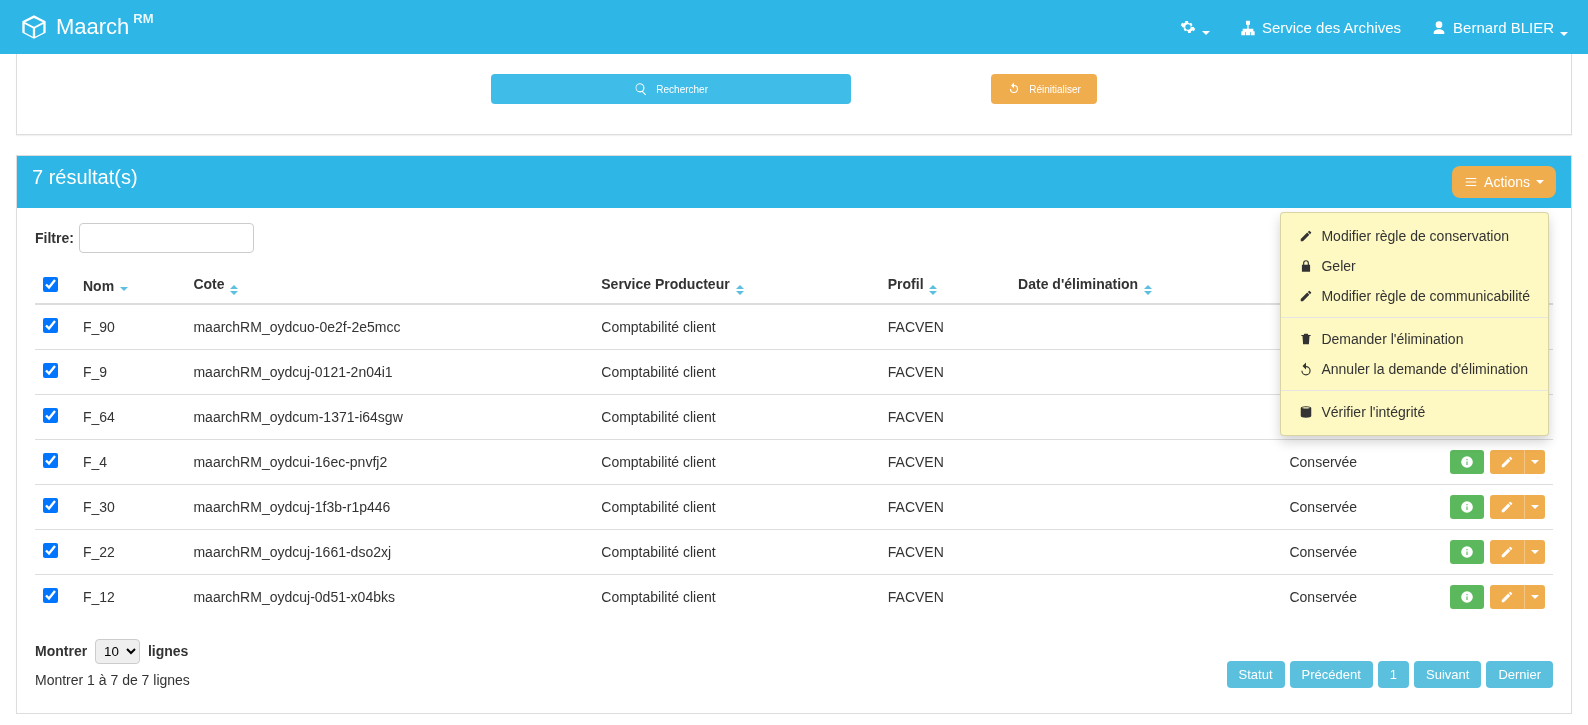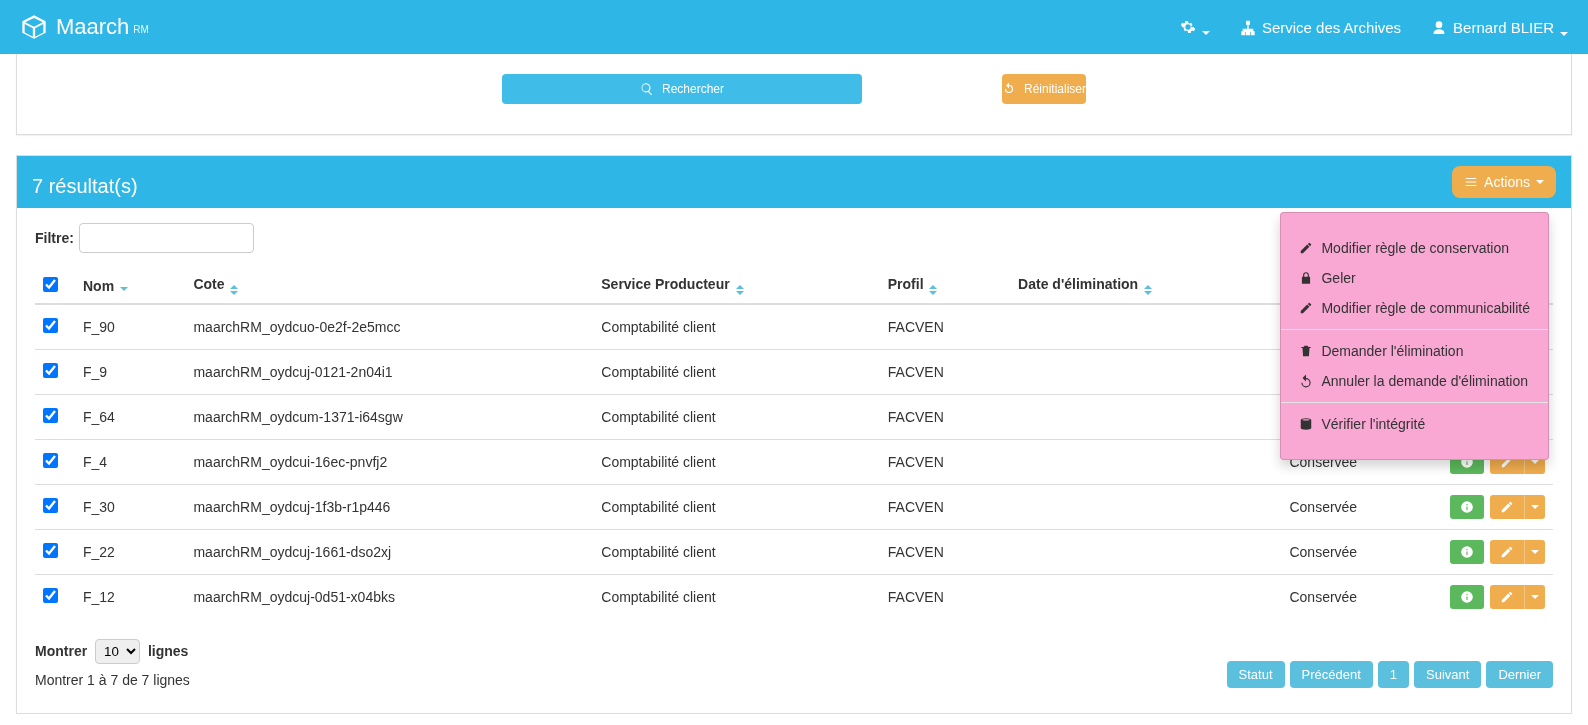--- a/index.html
+++ b/index.html
@@ -1,51 +1,51 @@
 <!DOCTYPE html>
 <html><head>
 <meta charset="utf-8">
 <style>
 * { box-sizing: border-box; margin: 0; padding: 0; }
 body { font-family: "Helvetica Neue", Helvetica, Arial, sans-serif; font-size: 14px; color: #333; background: #fff; }
 .navbar { background: #2db6e6; color: #fff; height: 54px; display: flex; align-items: center; padding: 0 20px; justify-content: space-between; }
 .brand { display: flex; align-items: center; gap: 8px; font-size: 22px; font-weight: 300; }
 .brand svg { width: 28px; height: 28px; }
-.brand-sub { font-size: 10px; font-weight: 400; opacity: .9; align-self: flex-end; margin-bottom: 6px; margin-left: -4px;}
+.brand-sub { font-size: 13px; font-weight: 700; opacity: .9; align-self: flex-end; margin-bottom: 18px; margin-left: -4px;}
 .nav-right { display: flex; align-items: center; gap: 30px; }
 .nav-item { display: flex; align-items: flex-end; gap: 6px; cursor: pointer; font-size: 15px;}
 .nav-item svg { width:16px; height:16px; fill: currentColor;}
 .caret { width:0;height:0;border-left:4px solid transparent;border-right:4px solid transparent;border-top:4px solid #fff; display:inline-block;}
 .container { padding: 0 16px; }
 .panel-top { background:#fff; border:1px solid #ddd; border-top:none; padding: 20px 0 30px; margin-bottom:20px; box-shadow: 0 1px 1px rgba(0,0,0,.05);}
 .btn-row { display:flex; justify-content:center; gap:140px;}
-.btn { display:inline-flex; align-items:center; justify-content:center; gap:8px; border-radius:4px; padding:8px 0; font-size:12px; border:none; cursor:pointer; color:#fff;}
+.btn { display:inline-flex; align-items:center; justify-content:center; gap:8px; border-radius:4px; padding:8px 16px; font-size:10px; border:none; cursor:pointer; color:#fff;}
 .btn-info { background:#3FBCE8; width:360px;}
 .btn-warning { background:#f0ad4e; }
 .panel-results { border:1px solid #ddd; box-shadow:0 1px 1px rgba(0,0,0,.05);}
-.panel-heading { background:#2db6e6; color:#fff; padding:10px 15px; display:flex; justify-content:space-between; align-items:flex-end; font-size:20px;gap:30px;}
+.panel-heading { background:#2db6e6; color:#fff; padding:10px 15px; display:flex; justify-content:space-between; align-items:flex-start; font-size:20px;gap:30px;}
 .btn-warning2 { background:#f0ad4e; color:#fff; padding:8px 12px; border-radius:8px; display:flex;align-items:center; gap:6px; font-size:14px; cursor:pointer;}
 .panel-body { padding:15px 18px 25px; position:relative;}
 .filter-row { display:flex; align-items:center; gap:5px; margin-bottom:15px;}
 .filter-row input { border:1px solid #ccc; border-radius:4px; padding:5px 8px; width:175px; height:30px;}
 table { width:100%; border-collapse:collapse;}
 thead th { text-align:left; font-weight:700; padding:8px 8px; border-bottom:2px solid #ddd; font-size:14px;}
 tbody td { padding:10px 8px; border-top:1px solid #ddd; font-size:14px; vertical-align:middle;}
 .sort-icons{ display:inline-flex; flex-direction:column; margin-left:2px; line-height:0;}
 .sort-up{width:0;height:0;border-left:4px solid transparent;border-right:4px solid transparent;border-bottom:4px solid #5bc0de;}
 .sort-down{width:0;height:0;border-left:4px solid transparent;border-right:4px solid transparent;border-top:4px solid #5bc0de;margin-top:2px;}
 .row-actions{ display:flex; gap:6px; justify-content:flex-end;}
 .btn-sm{ padding:5px 10px; font-size:12px; border-radius:3px; color:#fff; display:inline-flex; align-items:center; justify-content:center; cursor:pointer;}
 .btn-green{background:#5cb85c;}
 .btn-orange{background:#f0ad4e;}
 .btn-orange.split{ padding:5px 6px; border-left:1px solid rgba(255,255,255,.3);}
 .btn-group-orange{display:flex;}
 .btn-group-orange .btn-orange:first-child{border-top-right-radius:0;border-bottom-right-radius:0;}
 .btn-group-orange .btn-orange:last-child{border-top-left-radius:0;border-bottom-left-radius:0;}
-.dropdown-menu{ position:absolute; right:22px; top:4px; background:#f9a8d4; border:1px solid rgba(0,0,0,.15); border-radius:4px; box-shadow:0 6px 12px rgba(0,0,0,.175); min-width:265px; padding:20px 0; z-index:10;}
+.dropdown-menu{ position:absolute; right:22px; top:4px; background:#fef9c3; border:1px solid rgba(0,0,0,.15); border-radius:4px; box-shadow:0 6px 12px rgba(0,0,0,.175); min-width:265px; padding:8px 0; z-index:10;}
 .dropdown-item{ padding:7px 18px; font-size:14px; color:#333; display:flex; align-items:center; gap:8px; cursor:pointer;}
 .dropdown-divider{ height:1px; background:#e5e5e5; margin:6px 0;}
 .footer-row{ display:flex; justify-content:space-between; align-items:flex-end; margin-top:20px;}
 .footer-left{ font-size:14px;}
 .footer-left select{ border:1px solid #ccc; border-radius:4px; padding:3px 4px; margin:0 4px;}
 .pager{ display:flex; gap:5px;}
 .page-btn{ background:#5bc0de; color:#fff; padding:6px 12px; border-radius:4px; font-size:13px; cursor:pointer;}
 .icon{width:14px;height:14px;fill:currentColor;display:inline-block;}
 input[type=checkbox]{ width:15px;height:15px; accent-color:#0075ff;}
 th:first-child, td:first-child{ width:40px;}

